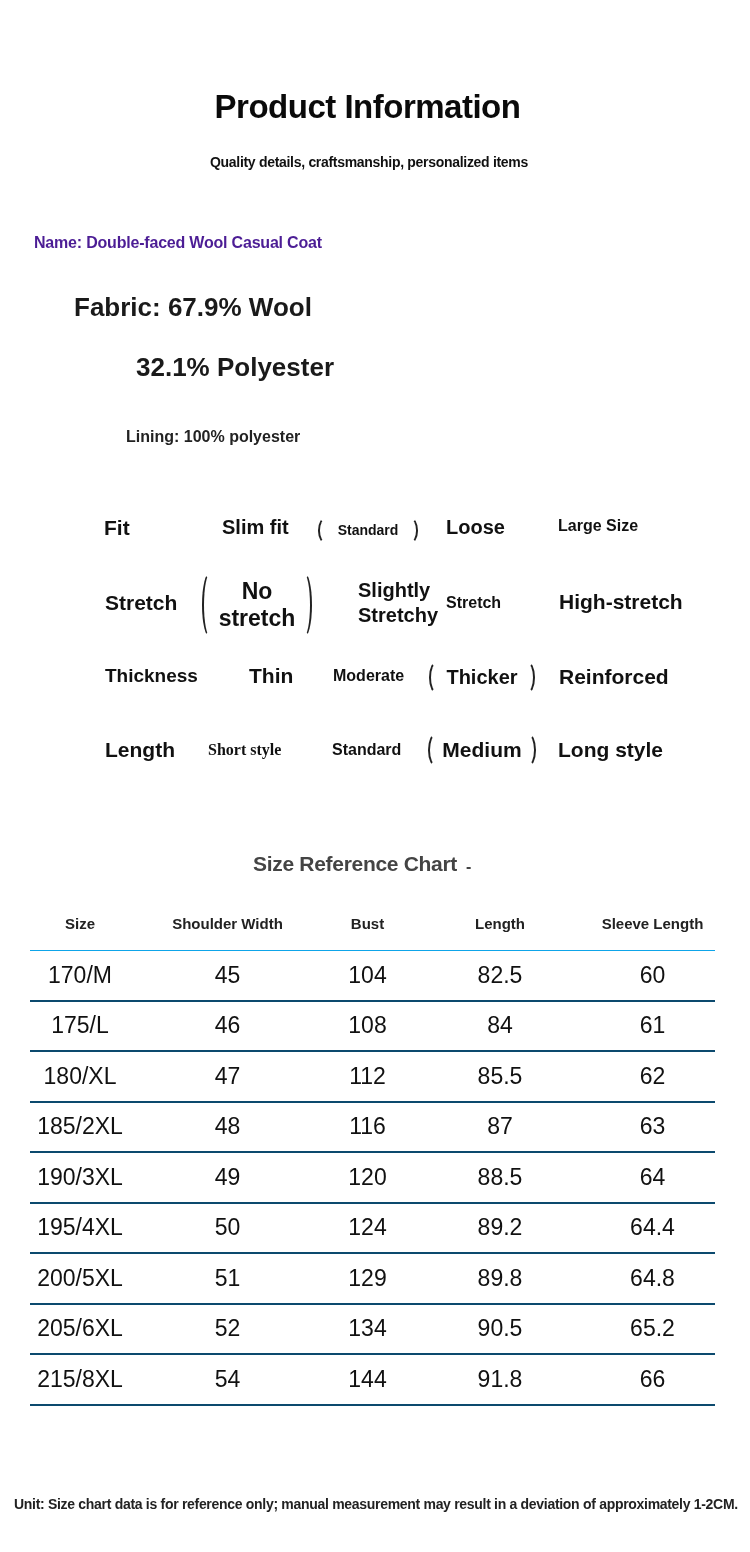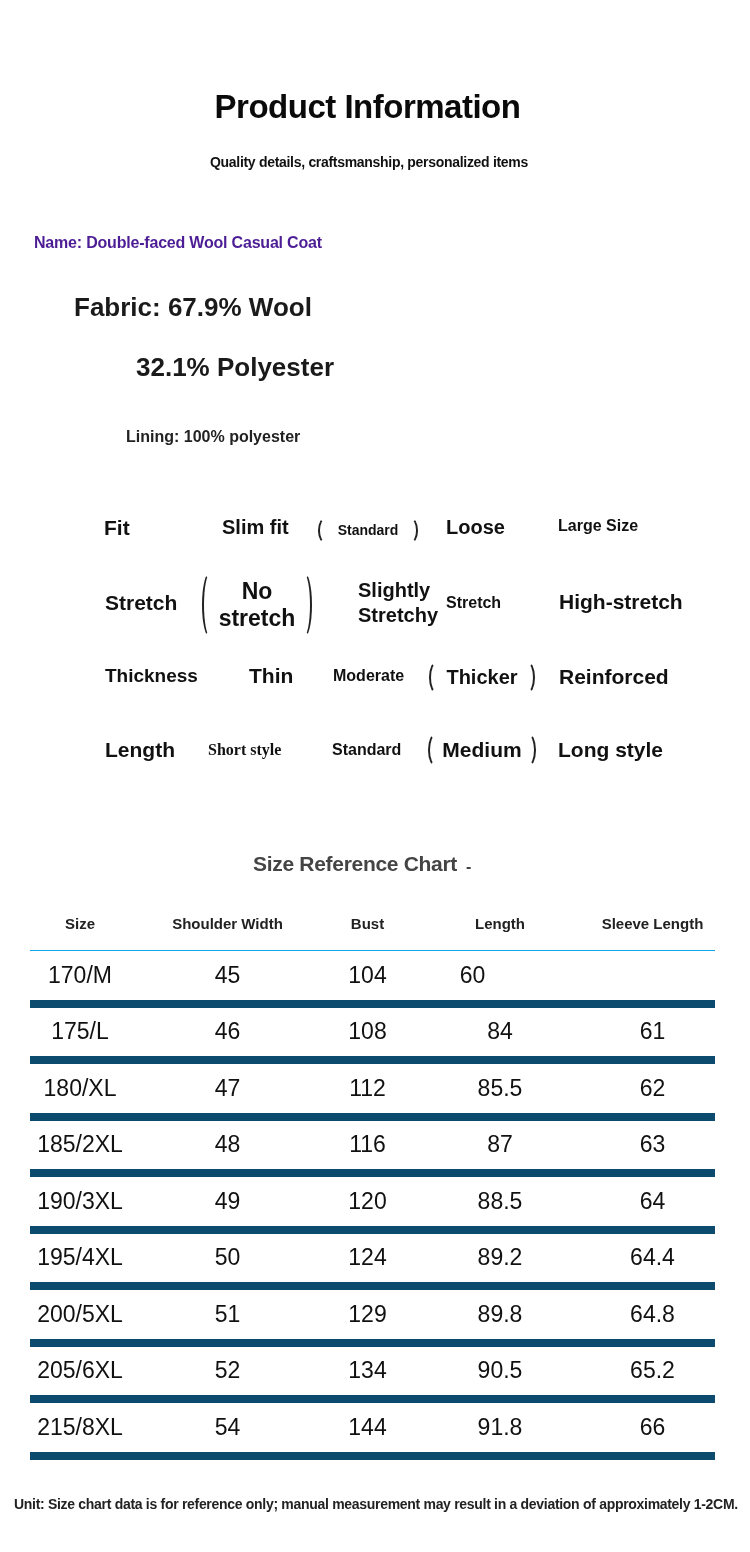--- a/index.html
+++ b/index.html
@@ -23,21 +23,21 @@
     }
     .sel::before { left: -12px; border-right: none; border-top-color: transparent; border-bottom-color: transparent; }
     .sel::after { right: -12px; border-left: none; border-top-color: transparent; border-bottom-color: transparent; }
 
     .chart-title { left: 0; width: 710px; top: 852px; text-align: center; font-size: 21px; font-weight: bold; color: #444; letter-spacing: -0.3px; }
     .chart-dash { left: 466px; top: 858px; font-size: 16px; color: #444; font-weight: bold; }
 
     .table { position: absolute; left: 30px; top: 896px; width: 685px; }
     .thead, .trow { display: flex; align-items: center; }
     .thead { height: 54px; border-bottom: 1px solid #0ea5e9; }
-    .trow { height: 48.5px; border-bottom: 8px solid #0c4a6e; }
+    .trow { height: 48.5px; border-bottom: 2px solid #0c4a6e; }
     .th { font-size: 15px; font-weight: bold; color: #222; text-align: center; }
     .td { font-size: 23px; color: #111; text-align: center; }
     .c0 { width: 100px; } .c1 { width: 195px; } .c2 { width: 85px; } .c3 { width: 180px; } .c4 { width: 125px; }
 
     .footnote { left: 14px; top: 1496px; width: 730px; font-size: 14px; font-weight: bold; color: #222; white-space: normal; line-height: 17px; letter-spacing: -0.3px; }
   </style>
 </head>
 <body>
 
 <div class="abs title">Product Information</div>
@@ -83,20 +83,21 @@
     <div class="th c0">Size</div>
     <div class="th c1">Shoulder Width</div>
     <div class="th c2">Bust</div>
     <div class="th c3">Length</div>
     <div class="th c4">Sleeve Length</div>
   </div>
   <div class="trow">
     <div class="td c0">170/M</div>
     <div class="td c1">45</div>
     <div class="td c2">104</div>
+    <div class="td c3">82.5</div>
     <div class="td c4">60</div>
   </div>
   <div class="trow">
     <div class="td c0">175/L</div>
     <div class="td c1">46</div>
     <div class="td c2">108</div>
     <div class="td c3">84</div>
     <div class="td c4">61</div>
   </div>
   <div class="trow">

